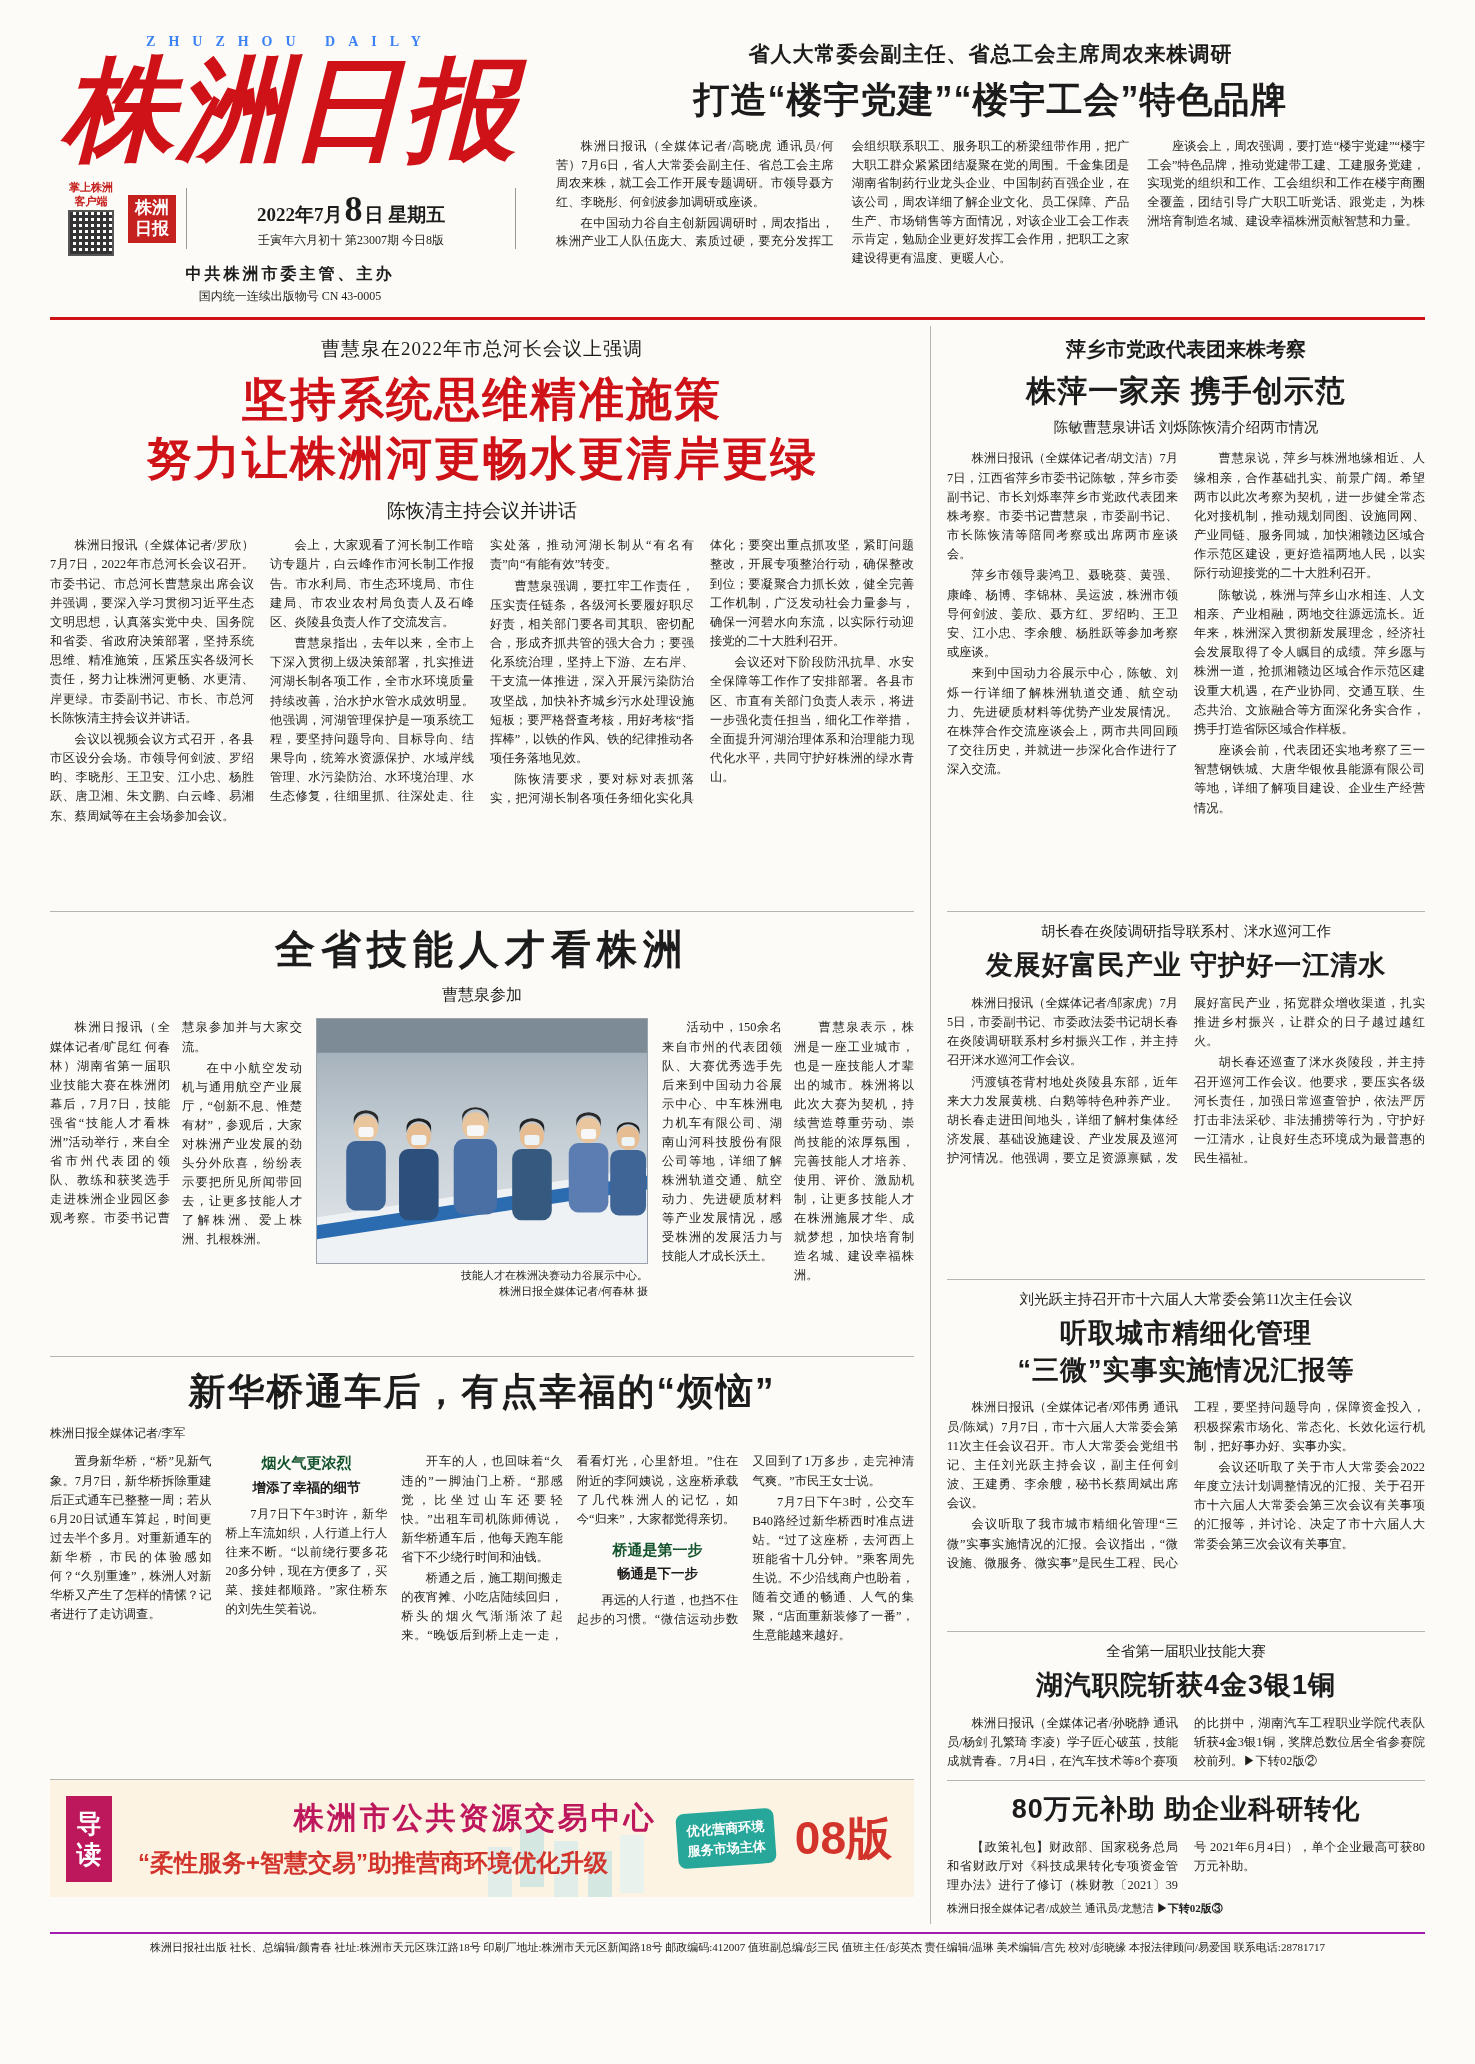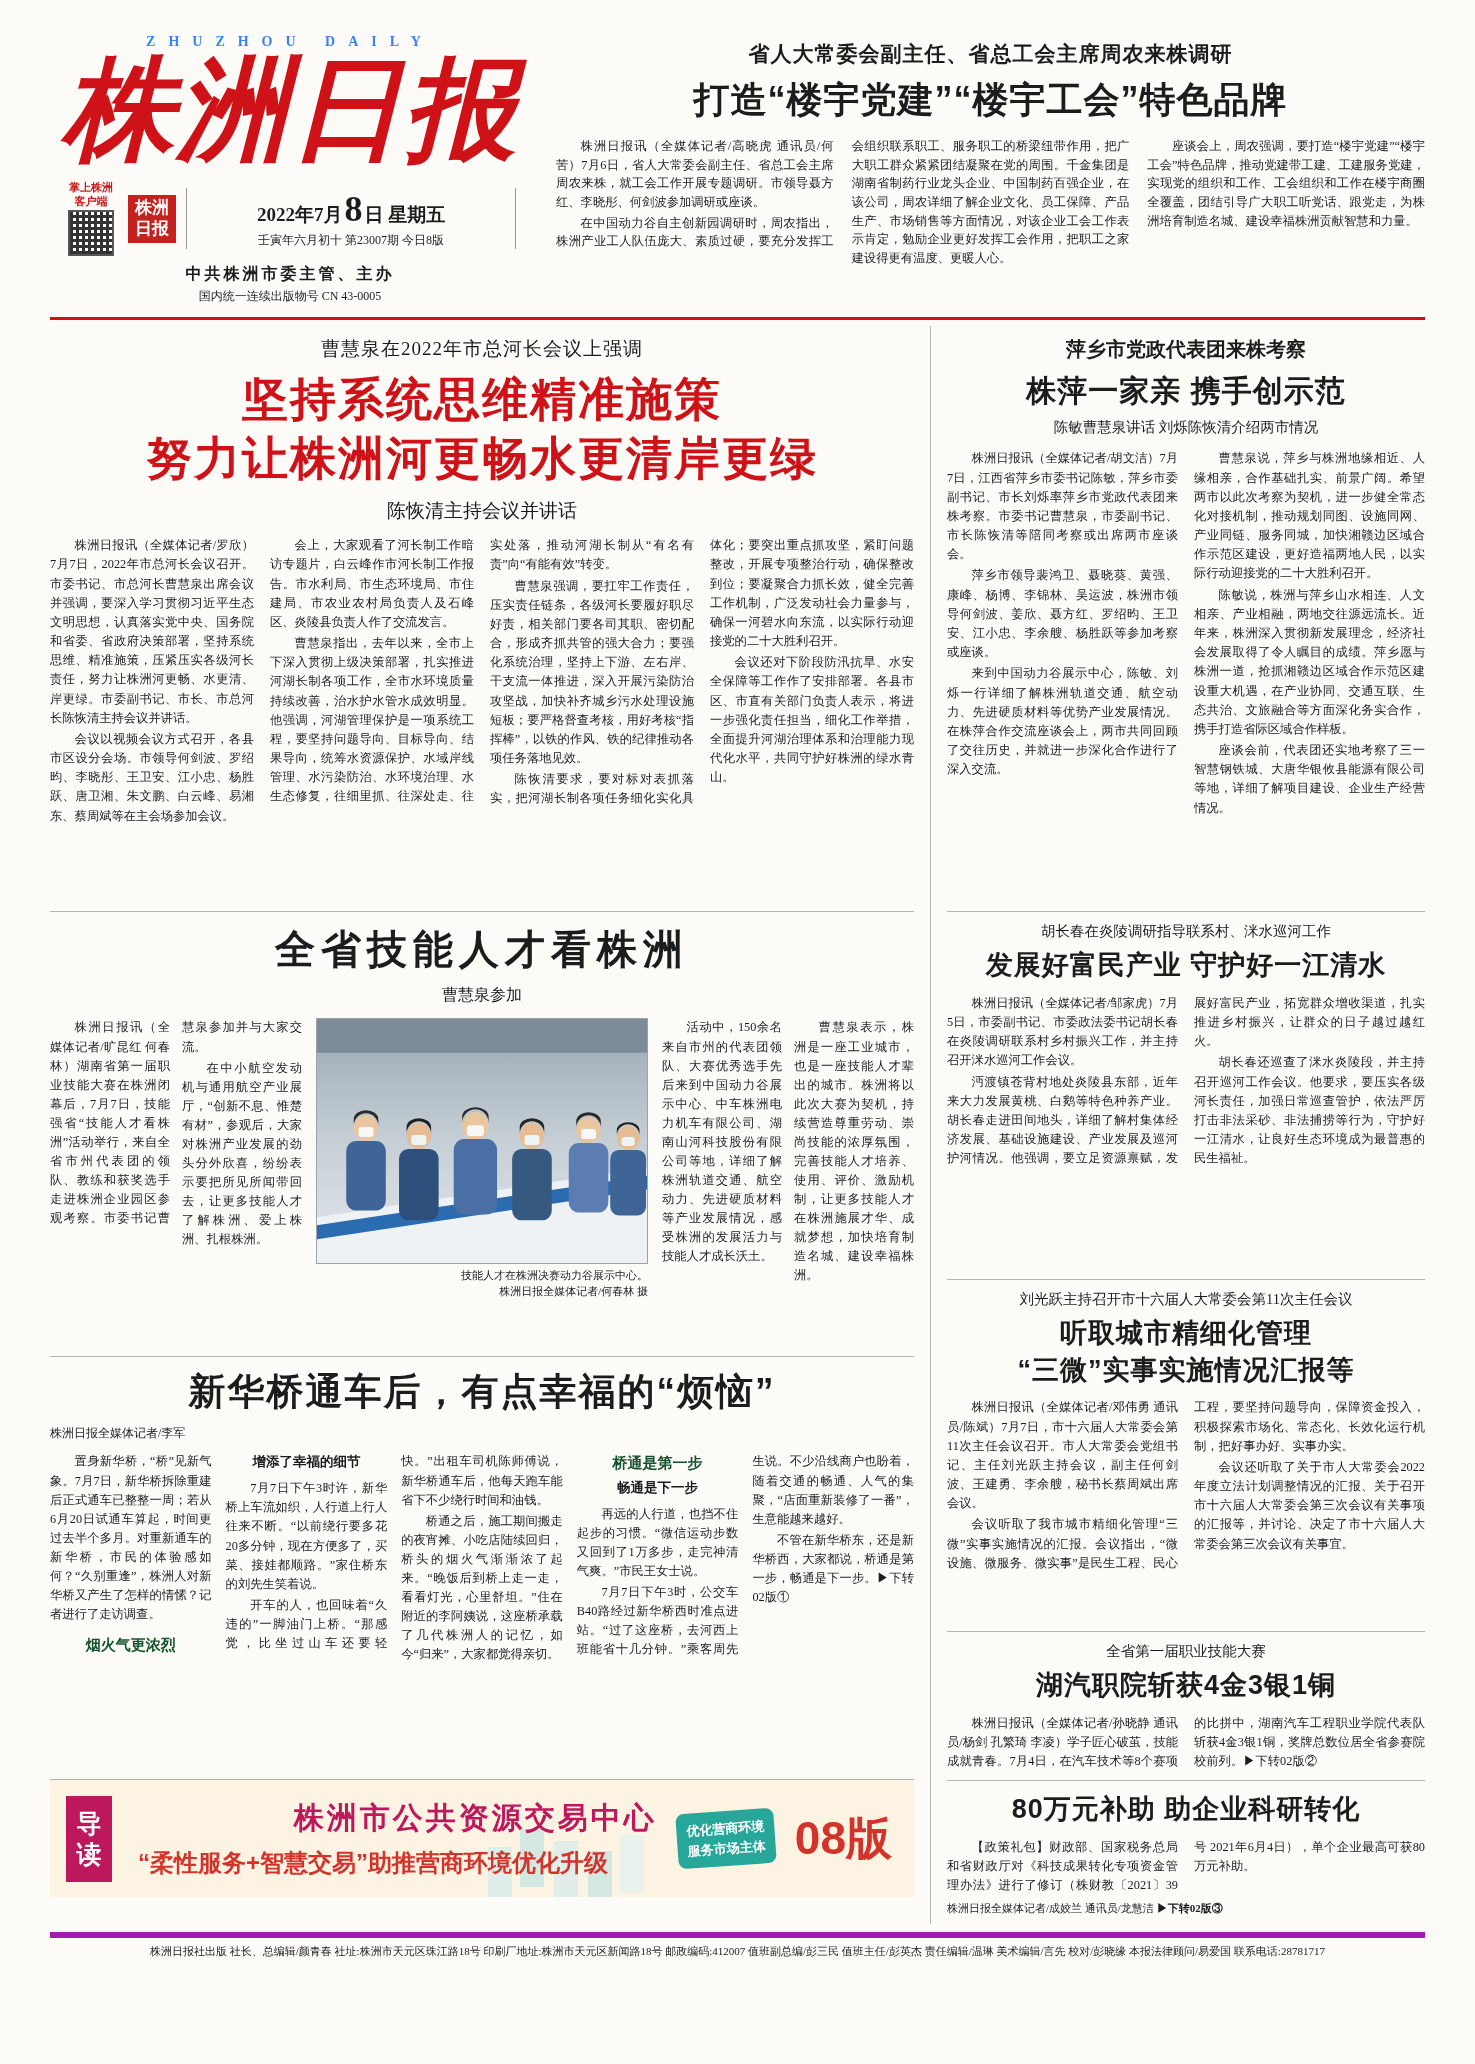--- a/index.html
+++ b/index.html
@@ -97,21 +97,21 @@
   .banner-line2 { color:#d2332b; font-weight:900; font-size:24px; margin-top:8px; font-family:"Liberation Sans", sans-serif; }
   .banner-badge { background:#27a79a; color:#fff; border-radius:8px; padding:8px 10px; font-size:13px; font-weight:bold;
                   text-align:center; line-height:1.5; margin:0 20px; transform:rotate(-4deg); position:relative; flex-shrink:0; }
   .banner-page { color:#d2332b; font-weight:900; font-size:46px; font-family:"Liberation Sans", sans-serif;
                  position:relative; margin-right:6px; }
 
   .credit-line { font-size:11px; margin-top:6px; }
   .jump { font-weight:bold; }
 
   
-  .footer { border-top:6px solid #a21caf; margin-top:8px; padding-top:6px; font-size:11px; text-align:center; color:#222; }
+  .footer { border-top:2px solid #a21caf; margin-top:8px; padding-top:6px; font-size:11px; text-align:center; color:#222; }
 </style>
 </head>
 <body>
 
 <div class="page">
 
   <div class="header">
     <div class="mast-left">
       <div class="en-title">ZHUZHOU DAILY</div>
       <div class="brand">株洲日报</div>
@@ -249,21 +249,20 @@
           <div>
               <p class="para">7月7日下午3时许，新华桥上车流如织，人行道上行人往来不断。“以前绕行要多花20多分钟，现在方便多了，买菜、接娃都顺路。”家住桥东的刘先生笑着说。</p>
               <p class="para">开车的人，也回味着“久违的”一脚油门上桥。“那感觉，比坐过山车还要轻快。”出租车司机陈师傅说，新华桥通车后，他每天跑车能省下不少绕行时间和油钱。</p>
               <p class="para">桥通之后，施工期间搬走的夜宵摊、小吃店陆续回归，桥头的烟火气渐渐浓了起来。“晚饭后到桥上走一走，看看灯光，心里舒坦。”住在附近的李阿姨说，这座桥承载了几代株洲人的记忆，如今“归来”，大家都觉得亲切。</p>
             </div>
           <div class="subhead-red">桥通是第一步</div>
           <div class="subhead-blk">畅通是下一步</div>
           <div>
               <p class="para">再远的人行道，也挡不住起步的习惯。“微信运动步数又回到了1万多步，走完神清气爽。”市民王女士说。</p>
               <p class="para">7月7日下午3时，公交车B40路经过新华桥西时准点进站。“过了这座桥，去河西上班能省十几分钟。”乘客周先生说。不少沿线商户也盼着，随着交通的畅通、人气的集聚，“店面重新装修了一番”，生意能越来越好。</p>
-              <p class="para">不管在新华桥东，还是新华桥西，大家都说，桥通是第一步，畅通是下一步。▶下转02版①</p>
             </div>
         </div>
       </div>
 
       <div class="banner">
         <div class="skyline"></div>
         <div class="daodu-box">导读</div>
         <div class="banner-text">
           <div class="banner-line1">株洲市公共资源交易中心</div>
           <div class="banner-line2">“柔性服务+智慧交易”助推营商环境优化升级</div>

